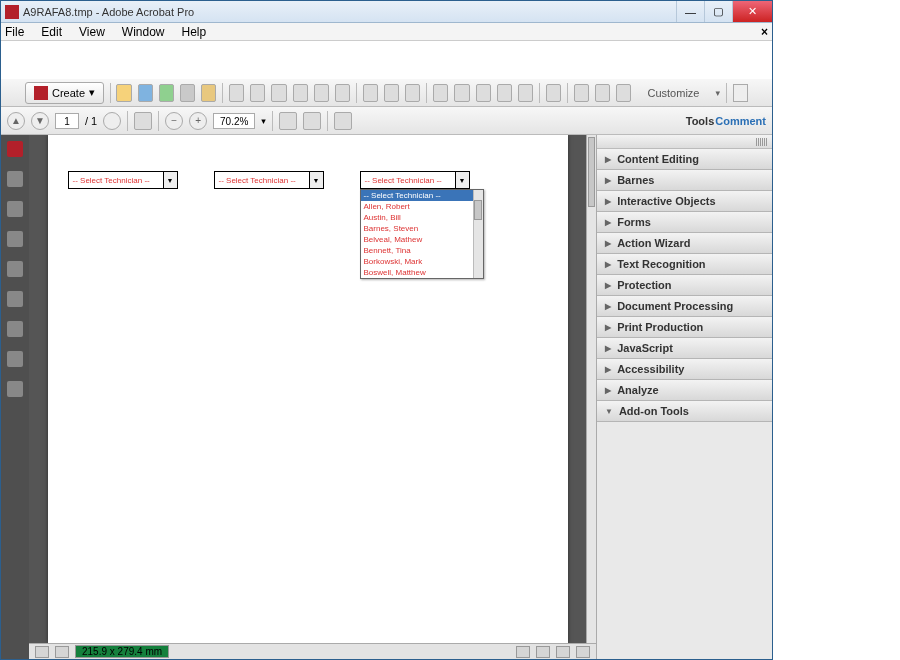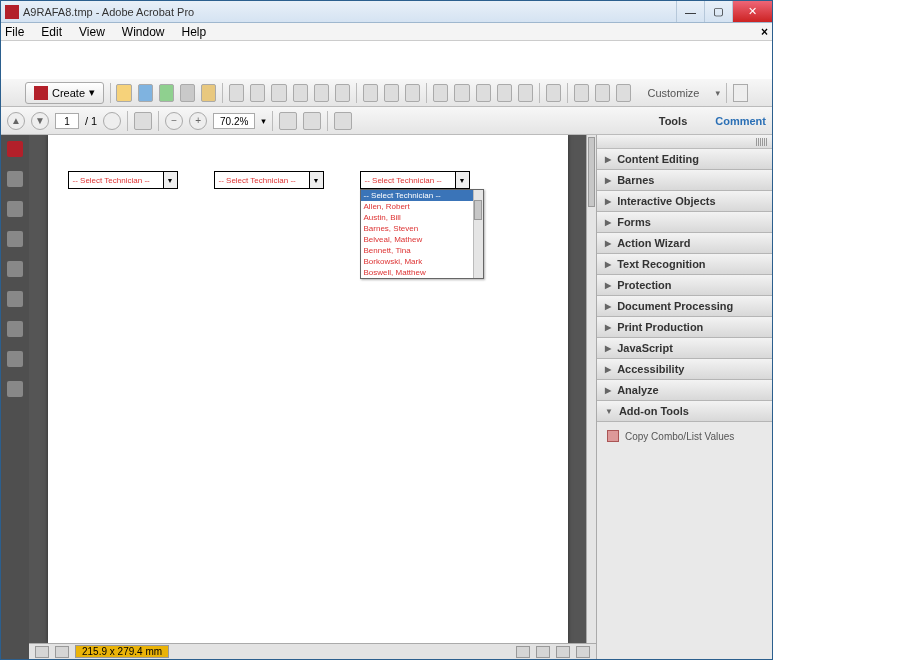--- a/index.html
+++ b/index.html
@@ -23,40 +23,40 @@
 .tbtn.mail { background: #e8c87f; }
 .create { display: flex; align-items: center; height: 22px; padding: 0 8px; background: linear-gradient(#fff,#e7e7e7); border: 1px solid #aaa; border-radius: 3px; font-size: 11px; gap: 4px; }
 .create .pdf { width: 14px; height: 14px; background: #b3202a; display: inline-block; }
 .sep { width: 1px; height: 20px; background: #bbb; }
 .customize { margin-left: auto; font-size: 11px; color: #555; padding: 0 10px; }
 .expand { width: 18px; height: 18px; border: 1px solid #aaa; background: #eee; }
 .navbar { height: 28px; background: linear-gradient(#f7f7f7,#e5e5e5); border-bottom: 1px solid #bbb; display: flex; align-items: center; padding: 0 6px; gap: 6px; font-size: 11px; }
 .navbtn { width: 18px; height: 18px; border: 1px solid #aaa; border-radius: 9px; background: #eee; display: flex; align-items: center; justify-content: center; font-size: 10px; color: #666; }
 .pagefield { width: 24px; height: 16px; border: 1px solid #aaa; background: #fff; text-align: center; font-size: 10px; line-height: 16px; }
 .zoomfield { width: 42px; height: 16px; border: 1px solid #aaa; background: #fff; text-align: center; font-size: 10px; line-height: 16px; }
-.rightlinks { margin-left: auto; display: flex; gap: 28px; }
+.rightlinks { margin-left: auto; display: flex; gap: 1px; }
 .rightlinks .tools { color: #333; font-weight: bold; }
 .rightlinks .comment { color: #2a6fb5; font-weight: bold; }
 .body { flex: 1; display: flex; min-height: 0; }
 .leftrail { width: 28px; background: #4f4f4f; display: flex; flex-direction: column; align-items: center; padding-top: 6px; gap: 14px; }
 .railicon { width: 16px; height: 16px; background: #888; border-radius: 2px; }
 .railicon.red { background: #b3202a; }
 .center { flex: 1; background: #555; position: relative; overflow: hidden; }
 .pagearea { position: absolute; top: 0; bottom: 16px; left: 0; right: 10px; display: flex; justify-content: center; }
 .paper { width: 520px; height: 100%; background: #fff; box-shadow: 0 0 4px rgba(0,0,0,.5); padding: 36px 20px; position: relative; }
 .combos { display: flex; gap: 36px; }
 .combo { width: 110px; height: 18px; border: 1px solid #000; background: #fff; display: flex; align-items: center; font-size: 8px; color: #d33; padding-left: 4px; position: relative; }
 .combo .arrow { position: absolute; right: 0; top: 0; width: 14px; height: 16px; border-left: 1px solid #000; background: #eee; display: flex; align-items: center; justify-content: center; font-size: 7px; color: #000; }
 .dropdown { position: absolute; top: 54px; left: 312px; width: 124px; border: 1px solid #666; background: #fff; font-size: 8px; box-shadow: 1px 1px 2px rgba(0,0,0,.3); }
 .dropdown .sel { background: #3a74b8; color: #fff; padding: 1px 3px; }
 .dropdown .opt { color: #d33; padding: 1px 3px; }
 .dropdown .scrollbar { position: absolute; right: 0; top: 0; bottom: 0; width: 10px; background: #e5e5e5; border-left: 1px solid #bbb; }
 .dropdown .thumb { position: absolute; right: 1px; top: 10px; width: 8px; height: 20px; background: #c7c7c7; border: 1px solid #999; }
 .status { position: absolute; bottom: 0; left: 0; right: 0; height: 16px; background: #e3e3e3; border-top: 1px solid #aaa; display: flex; align-items: center; font-size: 10px; padding: 0 6px; gap: 6px; }
-.status .dims { background: #eab308; border: 1px solid #999; padding: 0 6px; height: 13px; line-height: 12px; }
+.status .dims { background: #15803d; border: 1px solid #999; padding: 0 6px; height: 13px; line-height: 12px; }
 .status .sbtn { width: 14px; height: 12px; border: 1px solid #999; background: #d5d5d5; }
 .vscroll { position: absolute; top: 0; bottom: 16px; right: 0; width: 10px; background: #e5e5e5; border-left: 1px solid #aaa; }
 .vscroll .vthumb { position: absolute; top: 2px; left: 1px; width: 7px; height: 70px; background: #c7c7c7; border: 1px solid #999; }
 .rightpanel { width: 176px; background: #e9e9e9; border-left: 1px solid #aaa; display: flex; flex-direction: column; font-size: 11px; }
 .paneltop { height: 14px; background: linear-gradient(#f3f3f3,#dcdcdc); border-bottom: 1px solid #bbb; display: flex; justify-content: flex-end; align-items: center; padding-right: 4px; }
 .paneltop .grip { width: 12px; height: 8px; background: repeating-linear-gradient(90deg,#999,#999 1px,transparent 1px,transparent 2px); }
 .section { height: 21px; background: linear-gradient(#f3f3f3,#d8d8d8); border-bottom: 1px solid #b5b5b5; display: flex; align-items: center; padding: 0 8px; font-weight: bold; color: #333; gap: 6px; cursor: default; }
 .section .tri { font-size: 8px; color: #666; }
 .addon { padding: 8px 10px; color: #555; font-size: 10px; display: flex; align-items: center; gap: 6px; }
 .addon .aicn { width: 12px; height: 12px; background: #d99; border: 1px solid #a55; }
@@ -258,19 +258,15 @@
           <span>Accessibility</span>
         </div>
       <div class="section">
           <span class="tri">▶</span>
           <span>Analyze</span>
         </div>
       <div class="section">
           <span class="tri">▼</span>
           <span>Add-on Tools</span>
         </div>
-      <div class="addon">
-        <span class="aicn"></span>
-        <span>Copy Combo/List Values</span>
-      </div>
     </div>
   </div>
 </div>
 
 </body></html>

